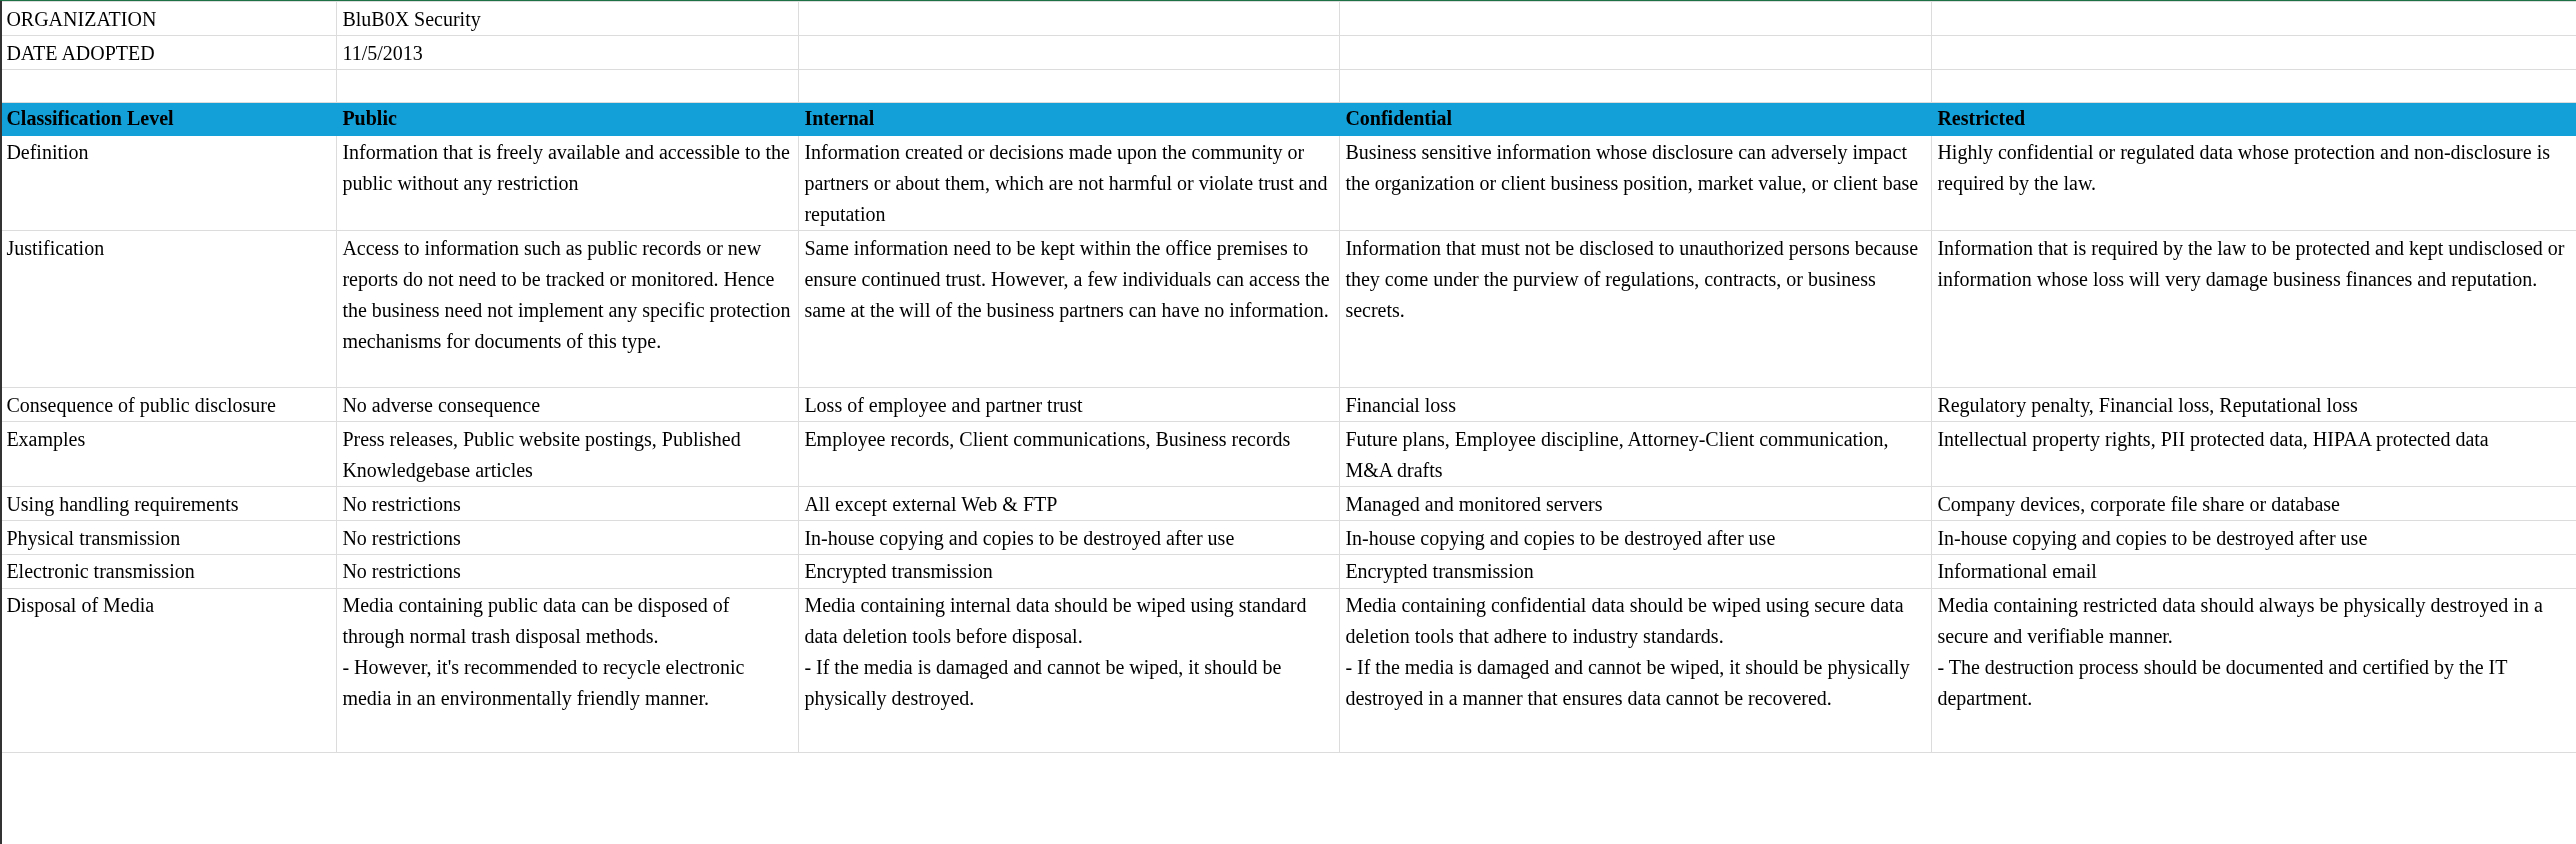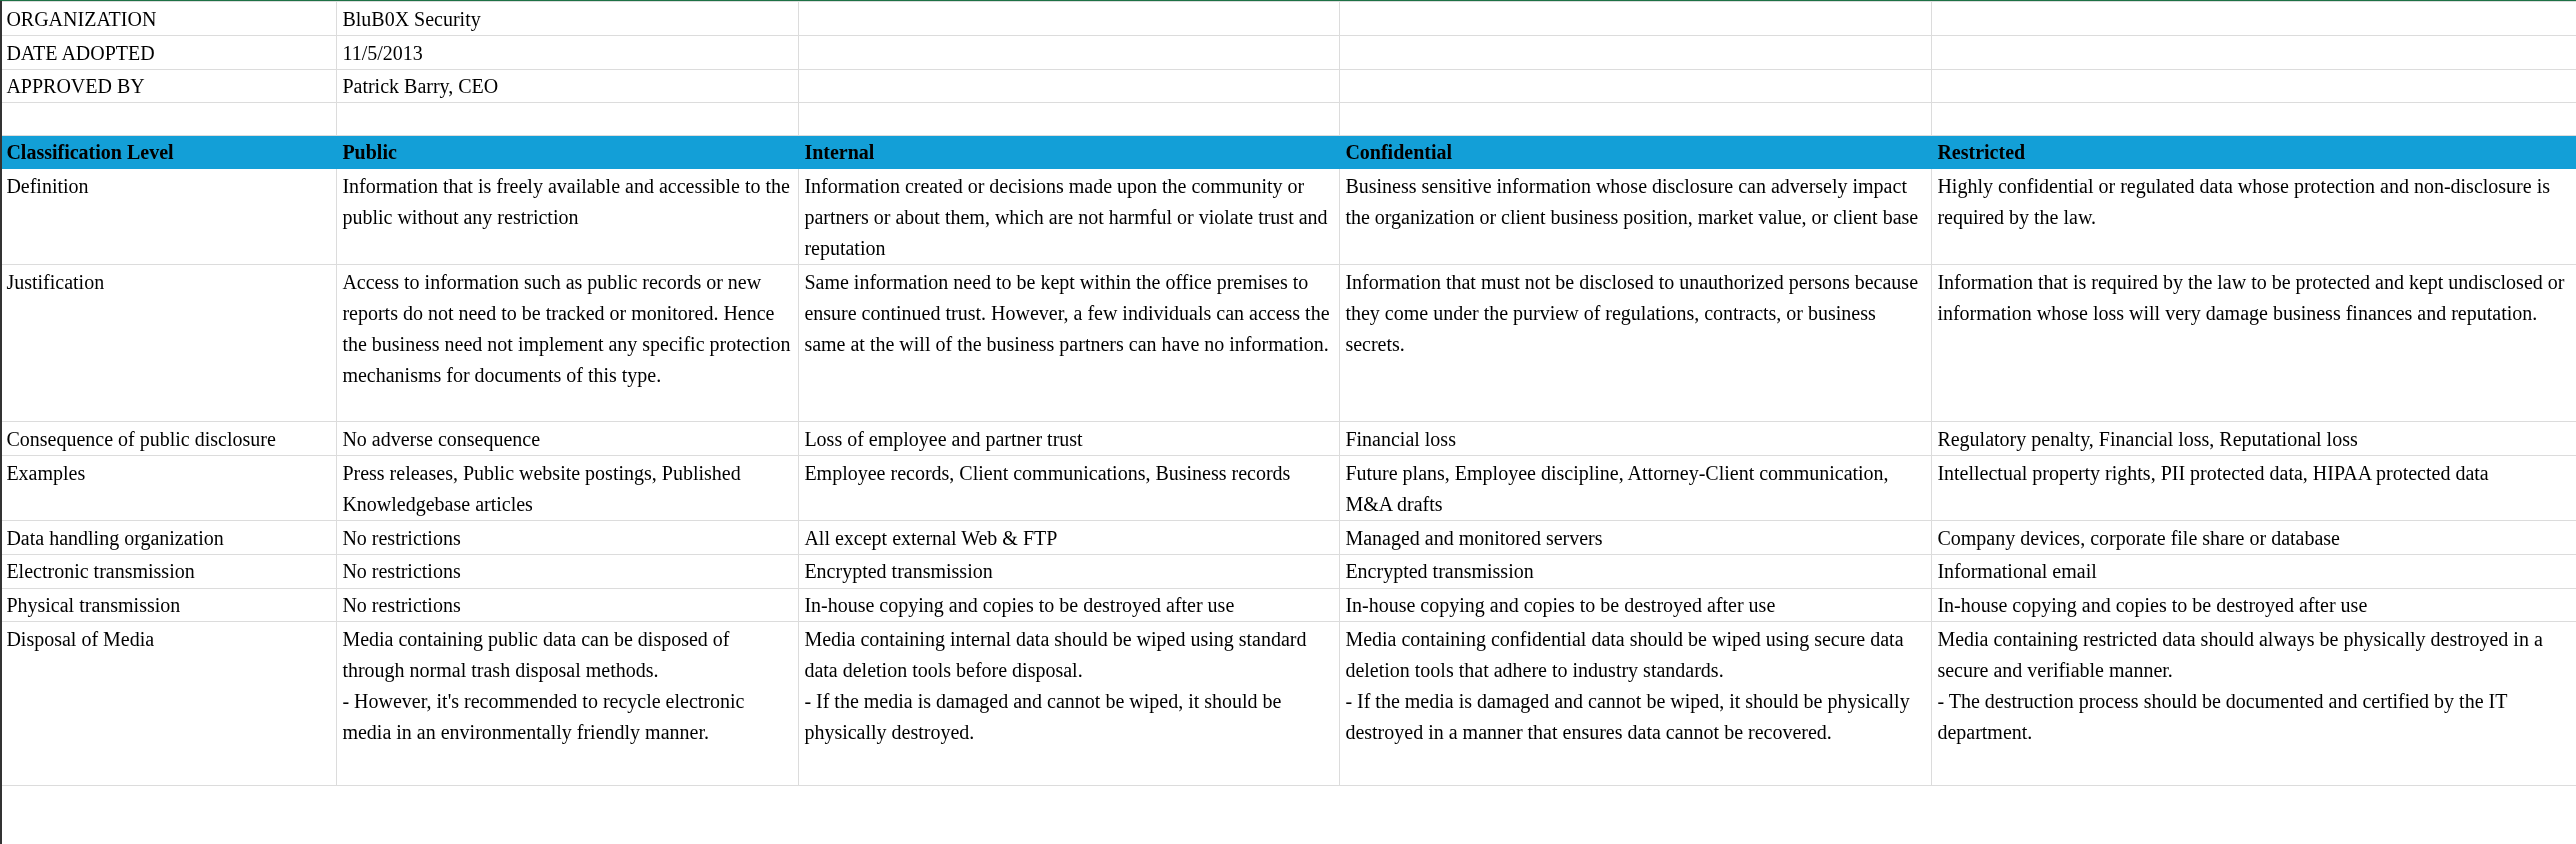--- a/index.html
+++ b/index.html
@@ -68,27 +68,20 @@
       <td></td>
     </tr>
     <tr style="height:33px">
       <td>DATE ADOPTED</td>
       <td>11/5/2013</td>
       <td></td>
       <td></td>
       <td></td>
     </tr>
     <tr style="height:33px">
-      <td>APPROVED BY</td>
-      <td>Patrick Barry, CEO</td>
-      <td></td>
-      <td></td>
-      <td></td>
-    </tr>
-    <tr style="height:33px">
       <td></td>
       <td></td>
       <td></td>
       <td></td>
       <td></td>
     </tr>
     <tr class="hdr" style="height:33px">
       <td>Classification Level</td>
       <td>Public</td>
       <td>Internal</td>
@@ -117,39 +110,39 @@
       <td>Regulatory penalty, Financial loss, Reputational loss</td>
     </tr>
     <tr style="height:64px">
       <td>Examples</td>
       <td>Press releases, Public website postings, Published Knowledgebase articles</td>
       <td>Employee records, Client communications, Business records</td>
       <td>Future plans, Employee discipline,  Attorney-Client communication, M&amp;A drafts</td>
       <td>Intellectual property rights, PII protected data, HIPAA protected data</td>
     </tr>
     <tr style="height:33px">
-      <td>Data handling organization</td>
+      <td>Using handling requirements</td>
       <td>No restrictions</td>
       <td>All except external Web &amp; FTP</td>
       <td>Managed and monitored servers</td>
       <td>Company devices, corporate file share or database</td>
+    </tr>
+    <tr style="height:32px">
+      <td>Physical transmission</td>
+      <td>No restrictions</td>
+      <td>In-house copying and copies to be destroyed after use</td>
+      <td>In-house copying and copies to be destroyed after use</td>
+      <td>In-house copying and copies to be destroyed after use</td>
     </tr>
     <tr style="height:34px">
       <td>Electronic transmission</td>
       <td>No restrictions</td>
       <td>Encrypted transmission</td>
       <td>Encrypted transmission</td>
       <td>Informational email</td>
-    </tr>
-    <tr style="height:32px">
-      <td>Physical transmission</td>
-      <td>No restrictions</td>
-      <td>In-house copying and copies to be destroyed after use</td>
-      <td>In-house copying and copies to be destroyed after use</td>
-      <td>In-house copying and copies to be destroyed after use</td>
     </tr>
     <tr style="height:164px">
       <td>Disposal of Media</td>
       <td>Media containing public data can be disposed of through normal trash disposal methods.
 - However, it's recommended to recycle electronic media in an environmentally friendly manner.</td>
       <td>Media containing internal data should be wiped using standard data deletion tools before disposal.
 - If the media is damaged and cannot be wiped, it should be physically destroyed.</td>
       <td>Media containing confidential data should be wiped using secure data deletion tools that adhere to industry standards.
 - If the media is damaged and cannot be wiped, it should be physically destroyed in a manner that ensures data cannot be recovered.</td>
       <td>Media containing restricted data should always be physically destroyed in a secure and verifiable manner.

